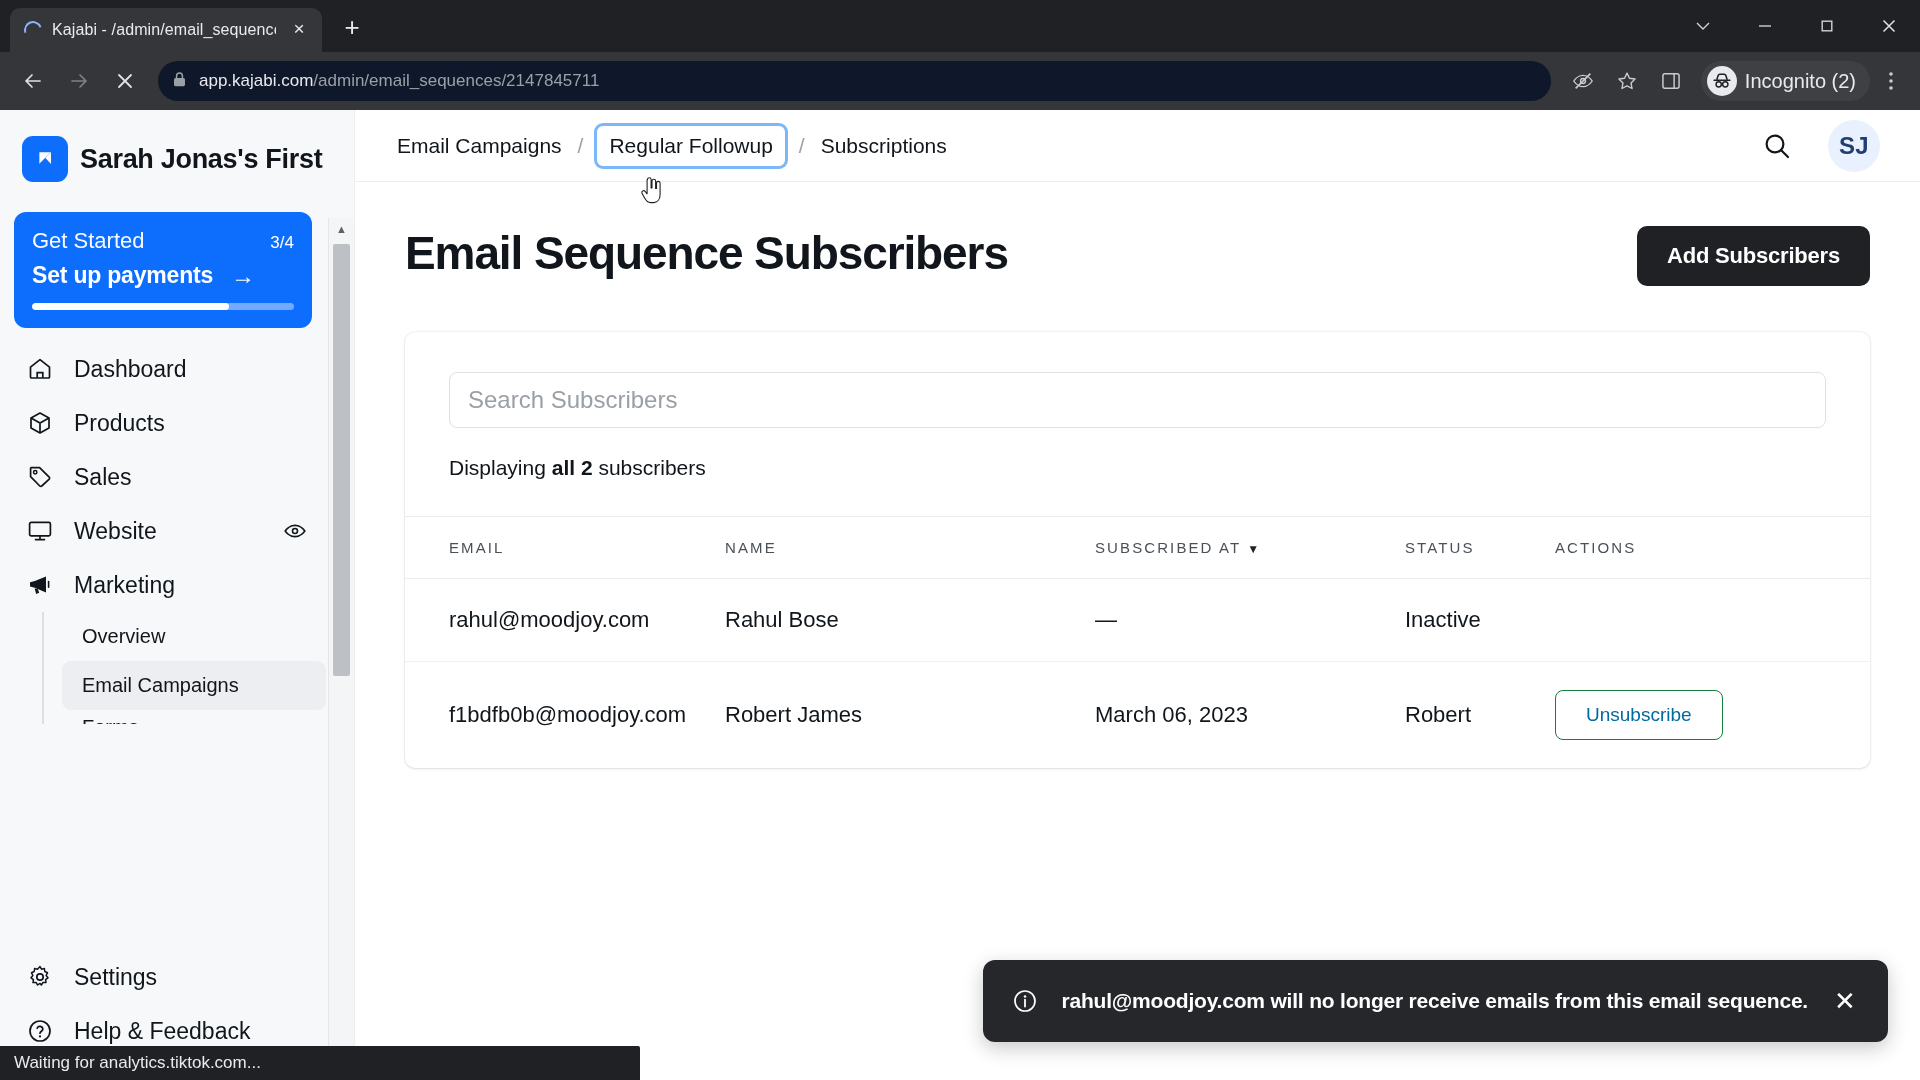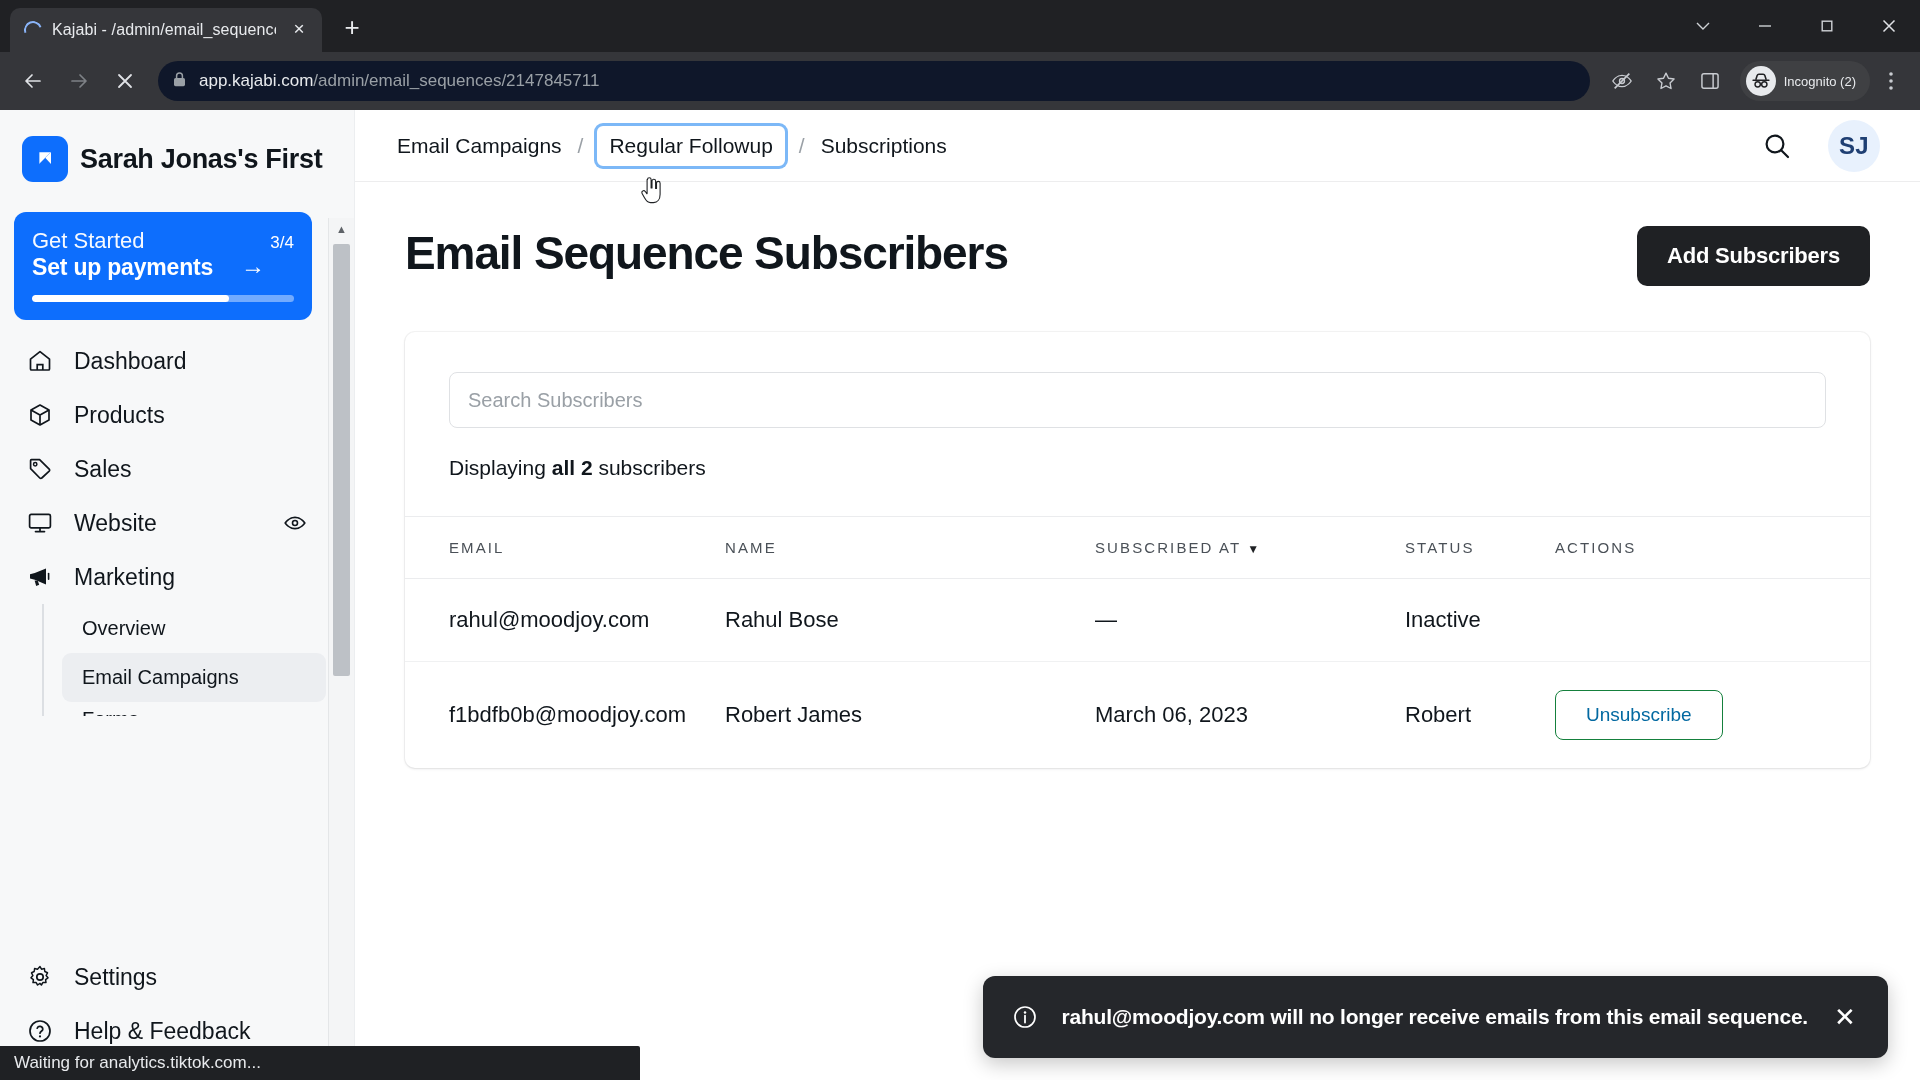--- a/index.html
+++ b/index.html
@@ -69,21 +69,21 @@
     color: #c9ccd1;
   }
   .incognito-pill {
     height: 40px; background: #3f4043; border-radius: 20px; display: flex; align-items: center;
     gap: 8px; padding: 0 14px 0 6px; margin-left: 6px;
   }
   .incog-av {
     width: 30px; height: 30px; border-radius: 50%; background: #e8eaed;
     display: flex; align-items: center; justify-content: center;
   }
-  .incog-label { color: #e8eaed; font-size: 13px; white-space: nowrap; }
+  .incog-label { color: #e8eaed; font-size: 20px; white-space: nowrap; }
   .kebab { color: #c9ccd1; width: 34px; height: 40px; display: flex; align-items: center; justify-content: center; }
 
   
   .page {
     position: absolute; top: 110px; left: 0; right: 0; bottom: 0; display: flex;
     background: #ffffff;
   }
 
   
   .sidebar {
@@ -99,21 +99,21 @@
 
   .side-scroll { flex: 1 1 auto; overflow: hidden; position: relative; padding-right: 28px; }
 
   .getstarted {
     margin: 8px 14px 0 14px; background: #0d6efd; border-radius: 12px;
     padding: 16px 18px 18px 18px; color: #fff;
   }
   .gs-row1 { display: flex; justify-content: space-between; align-items: baseline; }
   .gs-label { font-size: 22px; font-weight: 400; opacity: .97; }
   .gs-count { font-size: 17px; font-weight: 400; }
-  .gs-row2 { display: flex; gap: 28px; margin-top: 0; }
+  .gs-row2 { display: flex; align-items: center; gap: 18px; margin-top: 8px; }
   .gs-title { font-size: 23px; font-weight: 700; letter-spacing: -.2px; }
   .gs-arrow { font-size: 24px; line-height: 1; }
   .gs-bar { margin-top: 14px; height: 7px; border-radius: 4px; background: rgba(255,255,255,.42); overflow: hidden; }
   .gs-bar-fill { height: 100%; width: 75%; background: #fff; border-radius: 4px; }
 
   .nav { margin-top: 14px; }
   .nav-item {
     display: flex; align-items: center; gap: 20px; padding: 13px 18px 13px 26px;
     font-size: 23px; font-weight: 500; color: #10161c; position: relative;
   }
@@ -175,21 +175,21 @@
     letter-spacing: -.2px; cursor: pointer;
   }
 
   .card {
     margin-top: 46px; background: #fff; border-radius: 10px;
     box-shadow: 0 1px 3px rgba(16,22,28,.10), 0 0 0 1px rgba(16,22,28,.045);
     padding: 40px 44px 0 44px;
   }
   .search-input {
     width: 100%; height: 56px; border: 1px solid #dfe1e4; border-radius: 8px;
-    padding: 0 18px; font-size: 20px; font-family: inherit; color: #10161c; outline: none;
+    padding: 0 18px; font-size: 24px; font-family: inherit; color: #10161c; outline: none;
     background: #fff;
   }
   .search-input::placeholder { color: #9aa0a6; }
   .displaying { margin-top: 28px; font-size: 21px; color: #10161c; }
   .displaying b { font-weight: 700; }
 
   table.subs { width: calc(100% + 88px); margin: 36px 0 0 -44px; border-collapse: collapse; }
   table.subs th {
     text-align: left; font-size: 15px; letter-spacing: 2.1px; color: #4a5057; font-weight: 500;
     padding: 22px 0 22px 0; border-bottom: 1px solid #ebecee; border-top: 1px solid #ebecee;
@@ -207,21 +207,21 @@
   .col-date { width: 310px; }
   .col-status { width: 150px; }
   .sort-caret { font-size: 12px; margin-left: 6px; color: #1f2124; }
   .unsub-btn {
     border: 1px solid #15803d; color: #0369a1; background: #fff; border-radius: 8px;
     padding: 13px 30px; font-size: 19px; font-family: inherit; cursor: pointer; white-space: nowrap;
   }
 
   
   .toast {
-    position: absolute; right: 32px; bottom: 22px; background: #25272b; color: #fff;
+    position: absolute; right: 32px; bottom: 38px; background: #25272b; color: #fff;
     border-radius: 12px; display: flex; align-items: center; gap: 22px;
     padding: 26px 28px; box-shadow: 0 6px 20px rgba(0,0,0,.22); min-width: 880px;
   }
   .toast-ico { width: 28px; height: 28px; flex: 0 0 auto; display: flex; align-items: center; justify-content: center; }
   .toast-msg { font-size: 21px; font-weight: 700; letter-spacing: -.2px; flex: 1 1 auto; }
   .toast-close { width: 30px; height: 30px; display: flex; align-items: center; justify-content: center; font-size: 26px; font-weight: 300; }
 
   
   .statusbar {
     position: absolute; left: 0; bottom: 0; height: 34px; background: #1f2124; color: #e8eaed;

